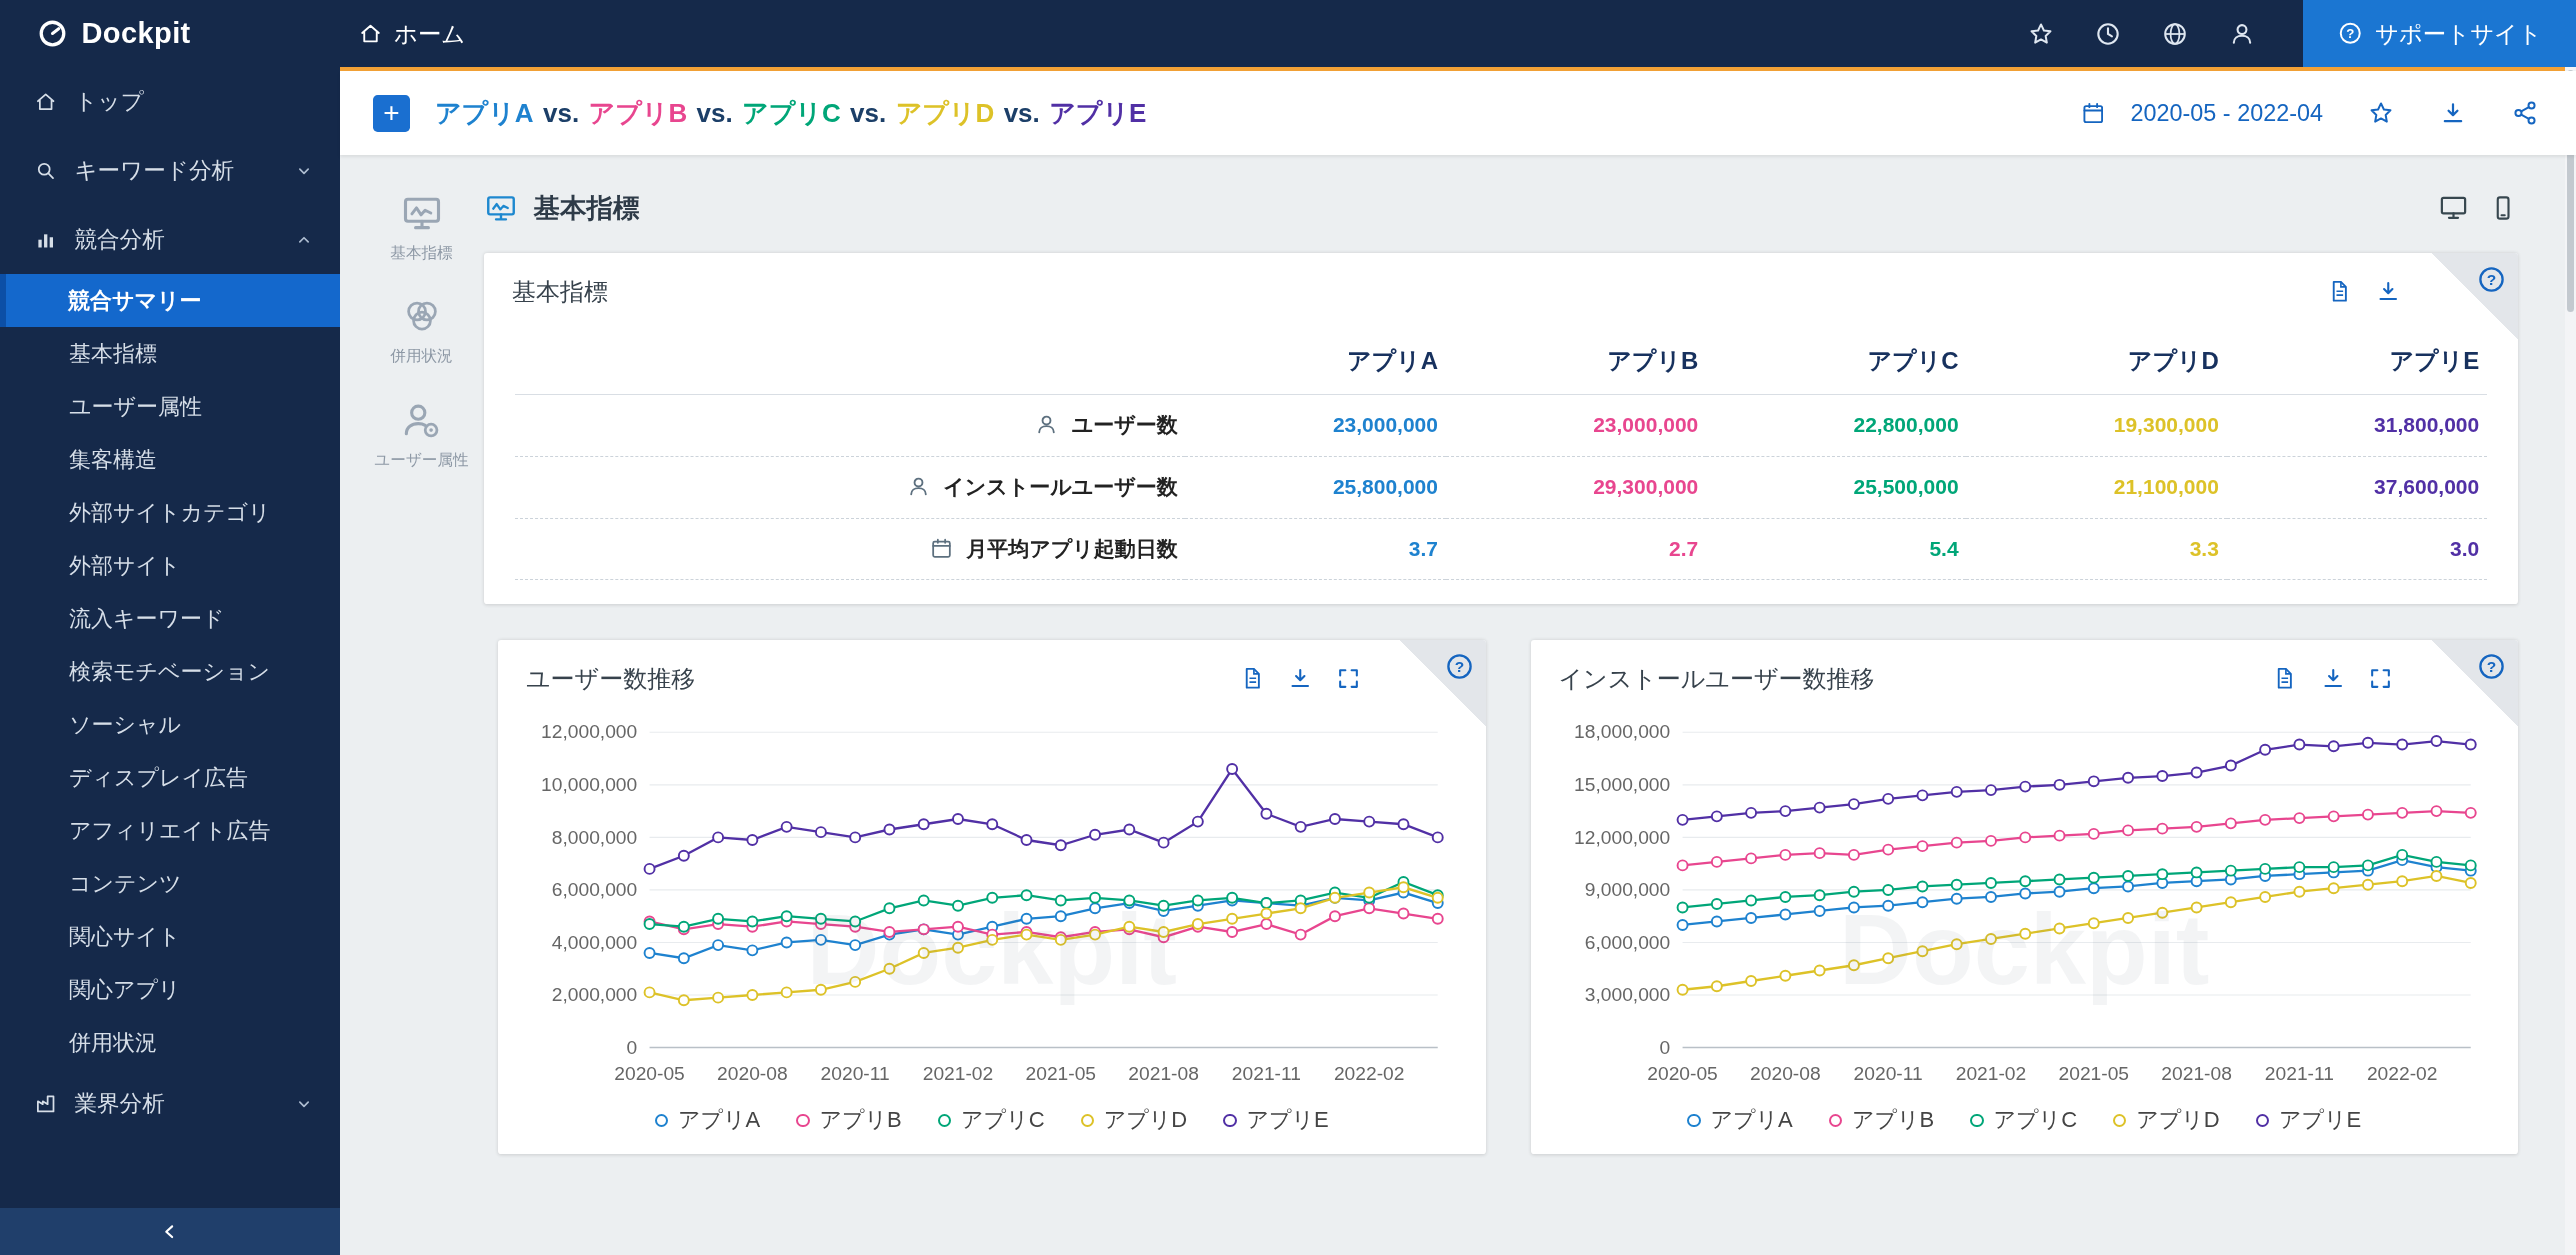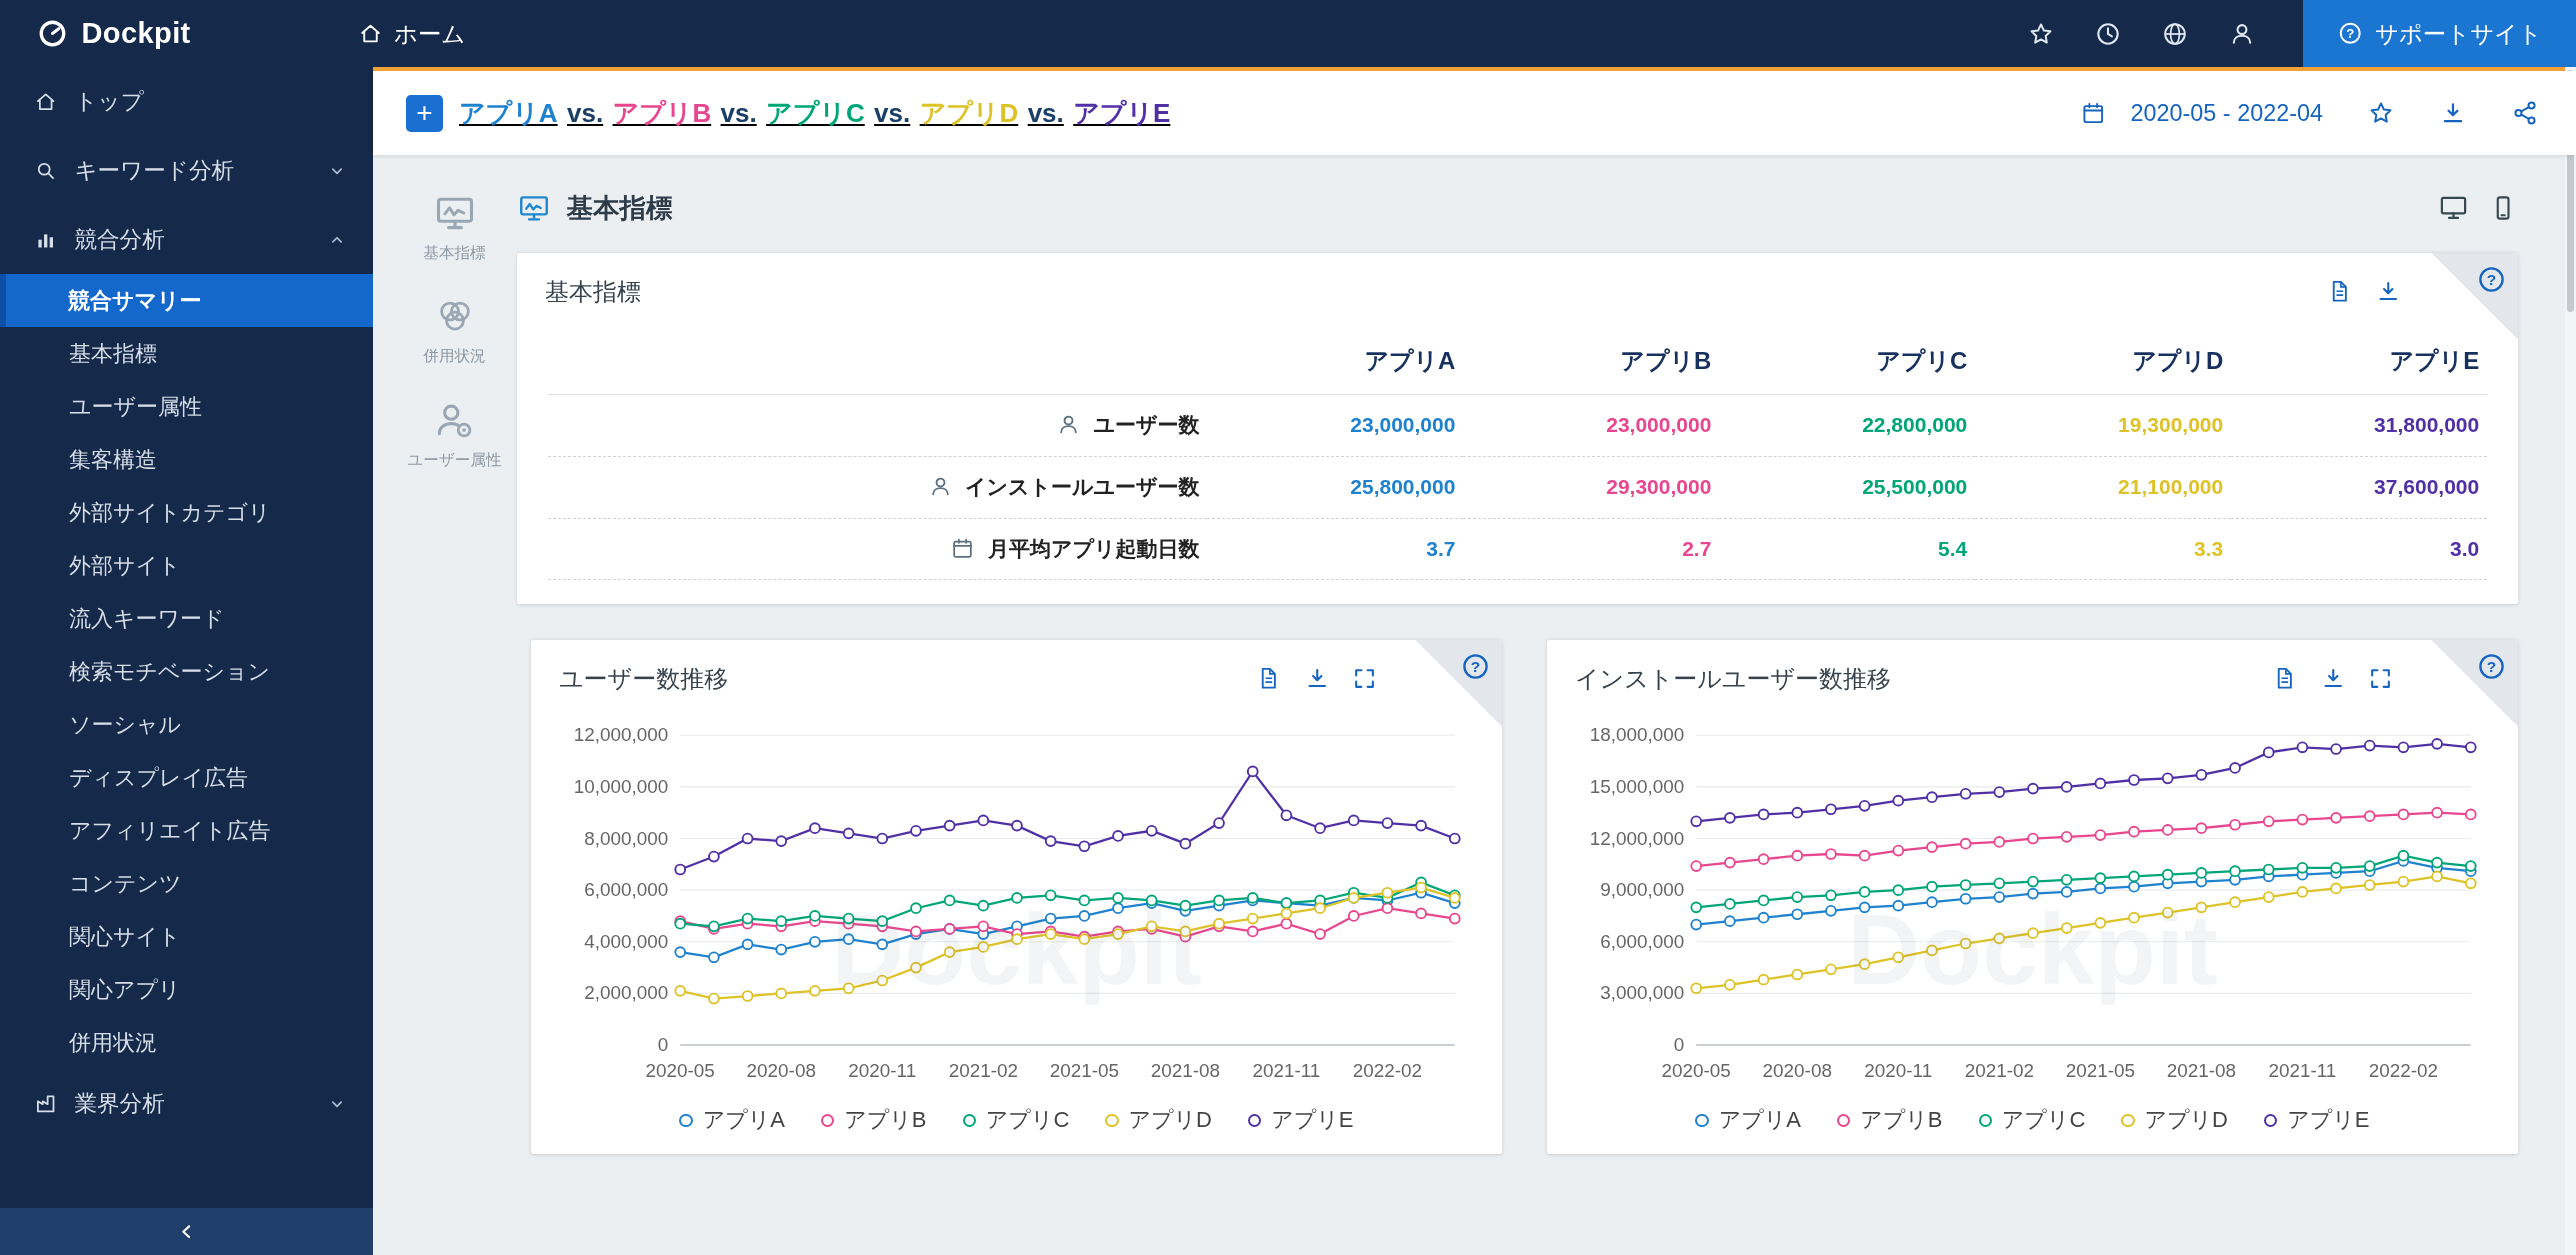--- a/index.html
+++ b/index.html
@@ -13,32 +13,32 @@
   .brand-text { color:#fff; font-size:29px; font-weight:bold; letter-spacing:0.4px; }
   .home-tab { display:flex; align-items:center; gap:11px; color:#fff; font-size:23.4px; margin-left:19px; cursor:pointer; }
   .topbar-spacer { flex:1; }
   .topbar-icons { display:flex; align-items:center; gap:39px; margin-right:47px; color:#dfe7f1; }
   .support { height:67px; background:#1b76d2; display:flex; align-items:center; gap:11px; padding:0 34px; color:#fff; font-size:23.4px; cursor:pointer; }
 
   
   .body-row { display:flex; height:1189px; }
 
   
-  .sidebar { width:373px; flex:none; background:#15294a; position:relative; color:#d6dee8; }
+  .sidebar { width:340px; flex:none; background:#15294a; position:relative; color:#d6dee8; }
   .nav-item { height:69px; display:flex; align-items:center; gap:17px; padding-left:34px; font-size:22.6px; cursor:pointer; }
   .nav-item .chev { margin-left:auto; margin-right:26.5px; color:#aebdd1; }
   .nav-sub { height:53px; display:flex; align-items:center; padding-left:69px; font-size:22px; cursor:pointer; }
   .nav-sub.selected { background:#1468cc; border-left:6.2px solid #0c4fa6; padding-left:62px; color:#fff; font-weight:bold; }
   .collapse-bar { position:absolute; bottom:0; left:0; right:0; height:48px; background:#203f6b; display:flex; align-items:center; justify-content:center; color:#fff; cursor:pointer; }
 
   
   .main { flex:1; border-top:4.7px solid #f2a136; display:flex; flex-direction:column; background:#eceff1; min-width:0; }
   .page-header { height:84px; background:#fff; display:flex; align-items:center; padding:0 37px 0 33px; box-shadow:0 1.6px 3.1px rgba(0,0,0,.08); position:relative; z-index:2; }
   .plus-btn { width:37px; height:37px; border-radius:4.7px; background:#1a6fd0; color:#fff; font-size:28px; display:flex; align-items:center; justify-content:center; cursor:pointer; flex:none; }
-  .report-title { margin-left:16px; font-size:26px; font-weight:bold; white-space:nowrap;text-decoration:underline; }
+  .report-title { margin-left:25px; font-size:26px; font-weight:bold; white-space:nowrap; }
   .report-title .sep { color:#1c3f68; margin:0 9.4px; }
   .header-right { margin-left:auto; display:flex; align-items:center; gap:44px; color:#1565c0; }
   .date-range { font-size:23.4px; color:#1565c0; white-space:nowrap; }
 
   .content { flex:1; display:flex; padding:26.5px 58px 0 30px; }
 
   
   .rail { width:103px; flex:none; display:flex; flex-direction:column; align-items:center; padding-top:9.4px; }
   .rail-item { display:flex; flex-direction:column; align-items:center; margin-bottom:31px; color:#9aa6b4; cursor:pointer; }
   .rail-label { font-size:15.6px; color:#8d98a5; margin-top:7.8px; text-align:center; white-space:nowrap; }

